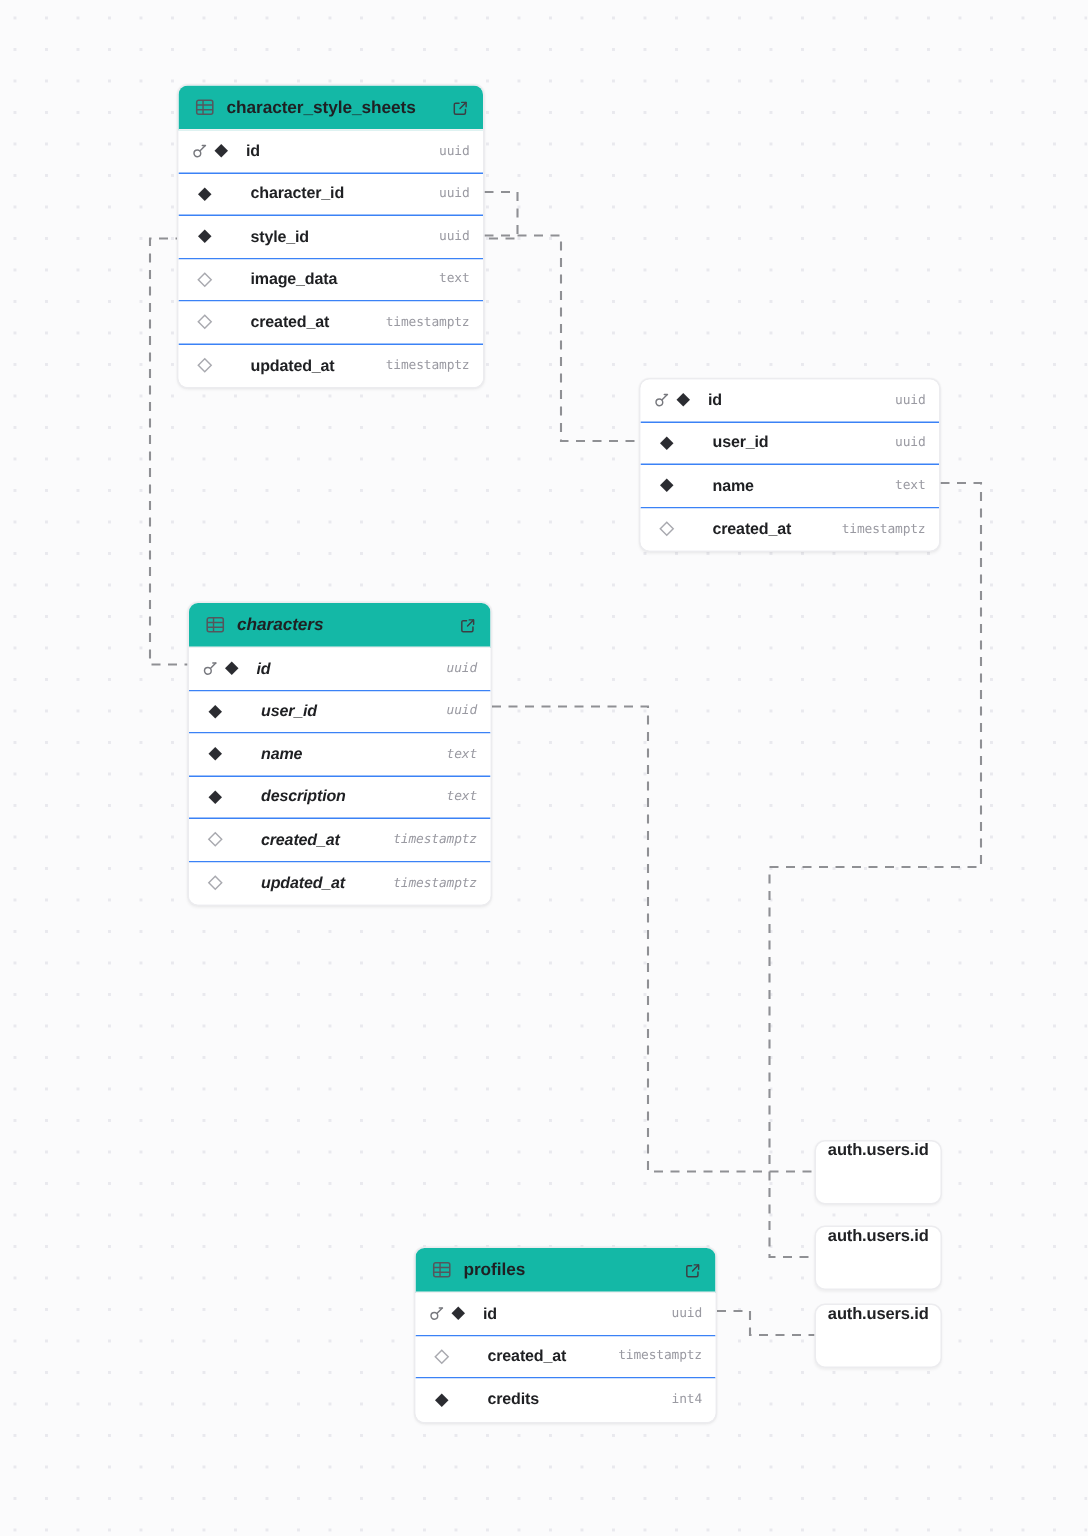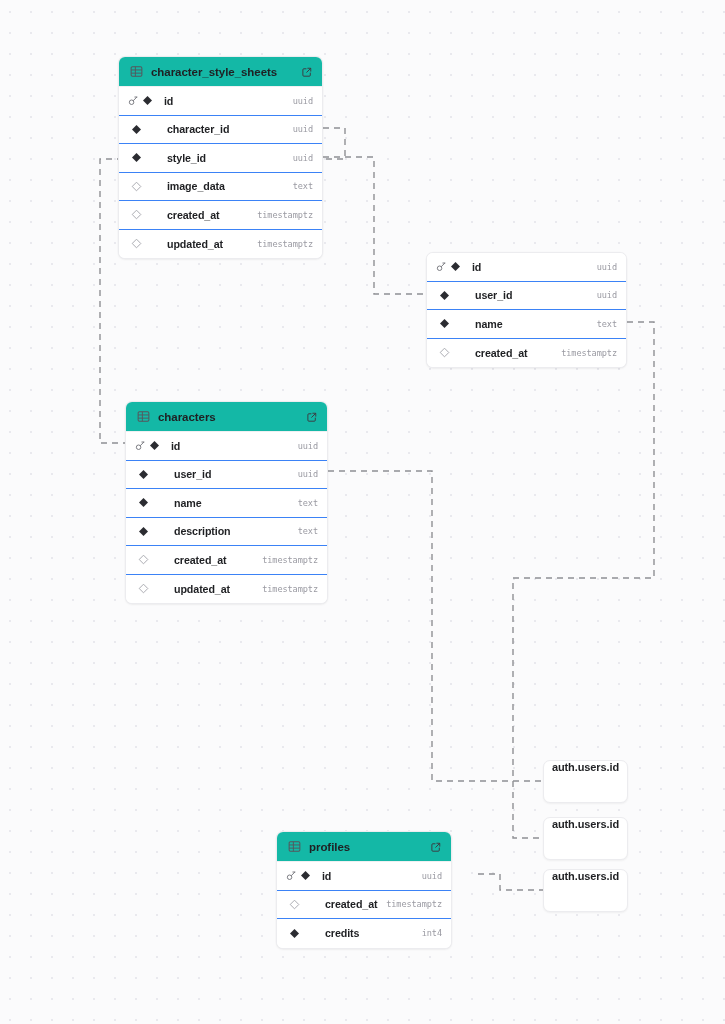--- a/index.html
+++ b/index.html
@@ -284,21 +284,21 @@
           <span class="key-slot">
             <svg class="ico" width="11" height="11" viewBox="0 0 12 12">
               <path d="M6 1.3 L10.7 6 L6 10.7 L1.3 6 Z" fill="none" stroke="#a8a9af" stroke-width="1.05"></path>
             </svg>
           </span>
         </div>
         <div class="row-name">created_at</div>
         <div class="row-type">timestamptz</div>
       </div>
     </div>
-    <div class="node" style="left: 125px; top: 401px; width: 203px;">
+    <div class="node" style="left: 125px; top: 401px; width: 203px; font-style: italic;">
       <div class="node-header">
         <svg class="ico" width="13" height="13" viewBox="0 0 16 16">
           <rect x="1.4" y="2.2" width="13.2" height="11.6" rx="1.6" fill="none" stroke="#55565c" stroke-width="1.25"></rect>
           <line x1="1.4" y1="6.1" x2="14.6" y2="6.1" stroke="#55565c" stroke-width="1.15"></line>
           <line x1="6.6" y1="2.2" x2="6.6" y2="13.8" stroke="#55565c" stroke-width="1.15"></line>
           <line x1="1.4" y1="10.0" x2="14.6" y2="10.0" stroke="#55565c" stroke-width="1.15"></line>
         </svg>
         <div class="node-title">characters</div>
         <svg class="ico" width="12" height="12" viewBox="0 0 16 16">
           <path d="M12.8 3.2 L7.6 8.4" stroke="#3c3d42" stroke-width="1.3" fill="none" stroke-linecap="round"></path>
@@ -373,21 +373,21 @@
           <span class="key-slot">
             <svg class="ico" width="11" height="11" viewBox="0 0 12 12">
               <path d="M6 1.3 L10.7 6 L6 10.7 L1.3 6 Z" fill="none" stroke="#a8a9af" stroke-width="1.05"></path>
             </svg>
           </span>
         </div>
         <div class="row-name">updated_at</div>
         <div class="row-type">timestamptz</div>
       </div>
     </div>
-    <div class="node" style="left: 276px; top: 831px; width: 176px;">
+    <div class="node" style="left: 276px; top: 831px; width: 202px;">
       <div class="node-header">
         <svg class="ico" width="13" height="13" viewBox="0 0 16 16">
           <rect x="1.4" y="2.2" width="13.2" height="11.6" rx="1.6" fill="none" stroke="#55565c" stroke-width="1.25"></rect>
           <line x1="1.4" y1="6.1" x2="14.6" y2="6.1" stroke="#55565c" stroke-width="1.15"></line>
           <line x1="6.6" y1="2.2" x2="6.6" y2="13.8" stroke="#55565c" stroke-width="1.15"></line>
           <line x1="1.4" y1="10.0" x2="14.6" y2="10.0" stroke="#55565c" stroke-width="1.15"></line>
         </svg>
         <div class="node-title">profiles</div>
         <svg class="ico" width="12" height="12" viewBox="0 0 16 16">
           <path d="M12.8 3.2 L7.6 8.4" stroke="#3c3d42" stroke-width="1.3" fill="none" stroke-linecap="round"></path>

